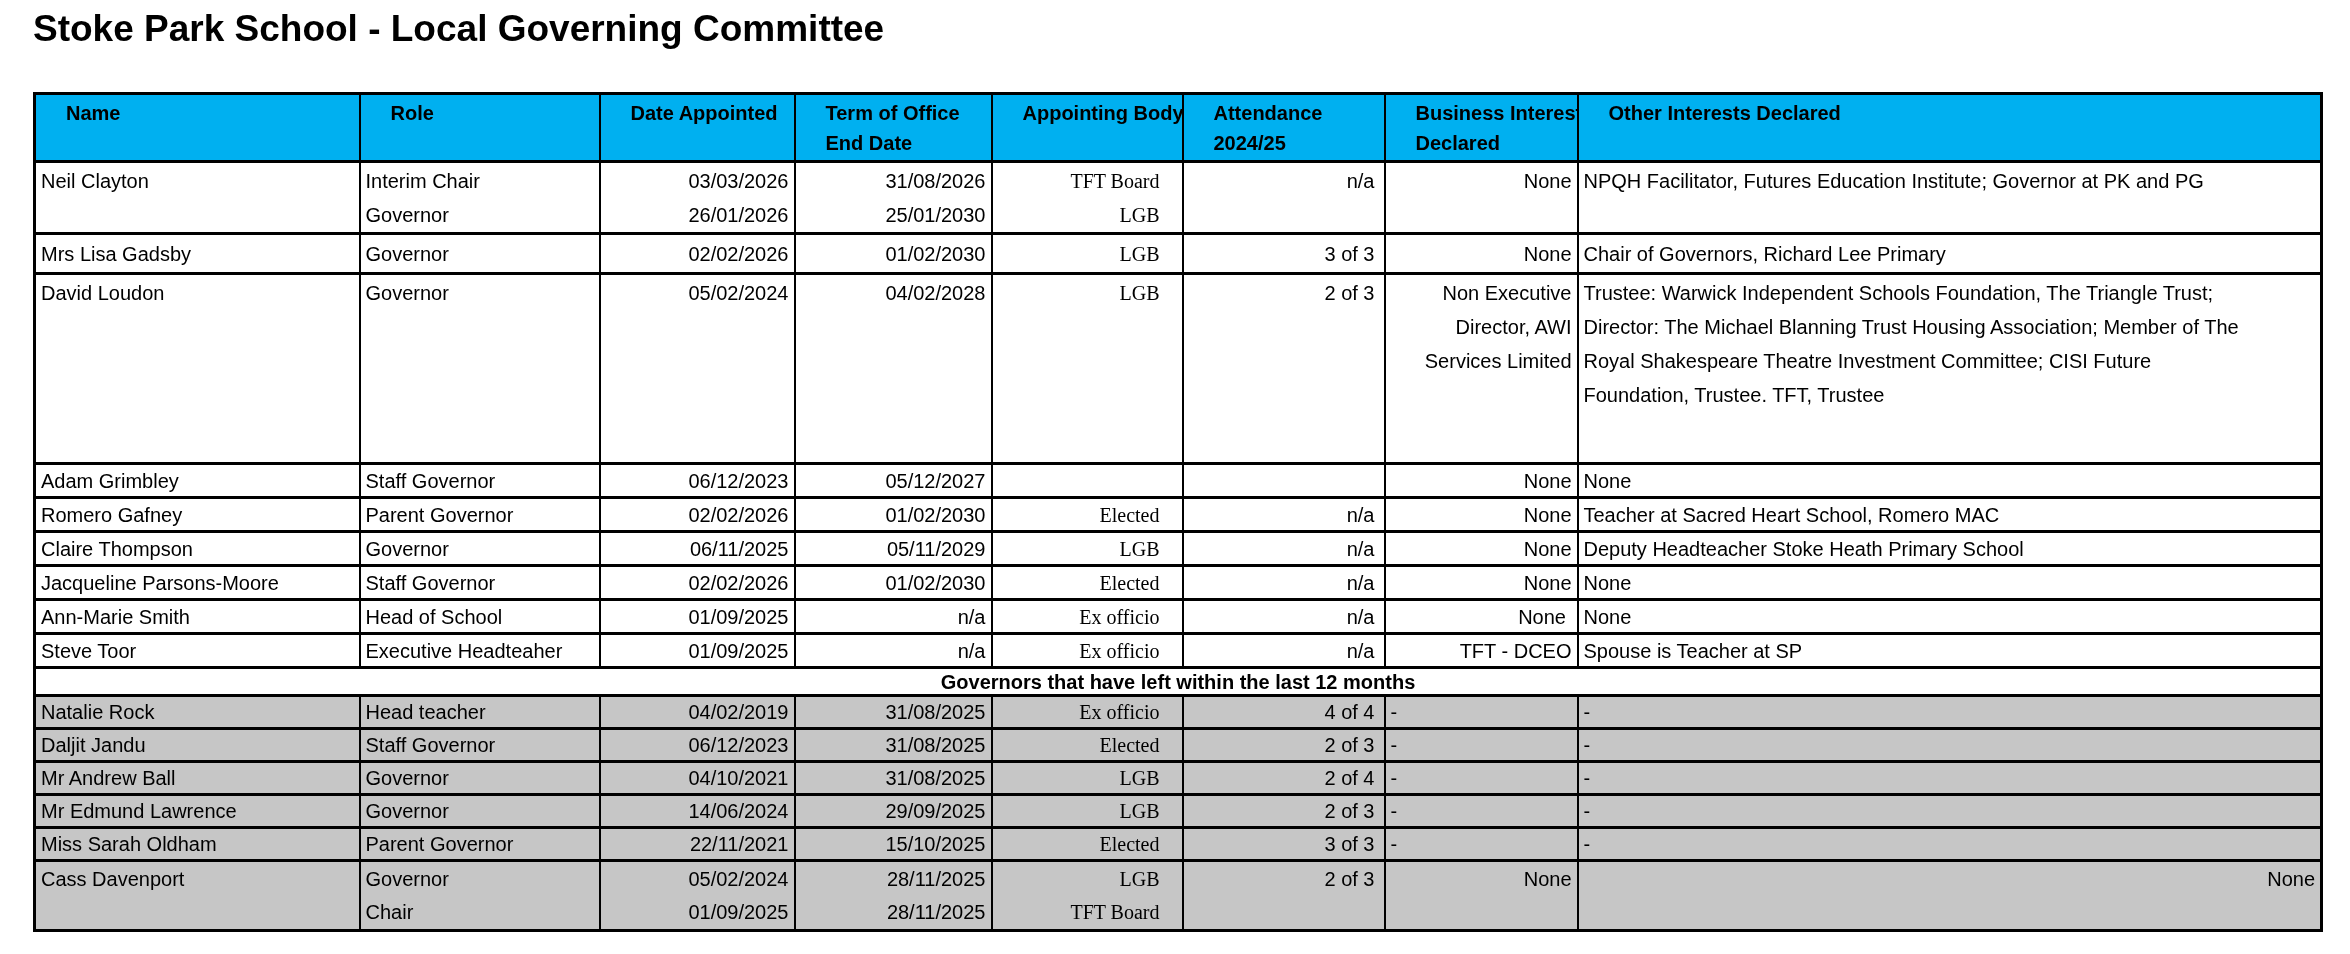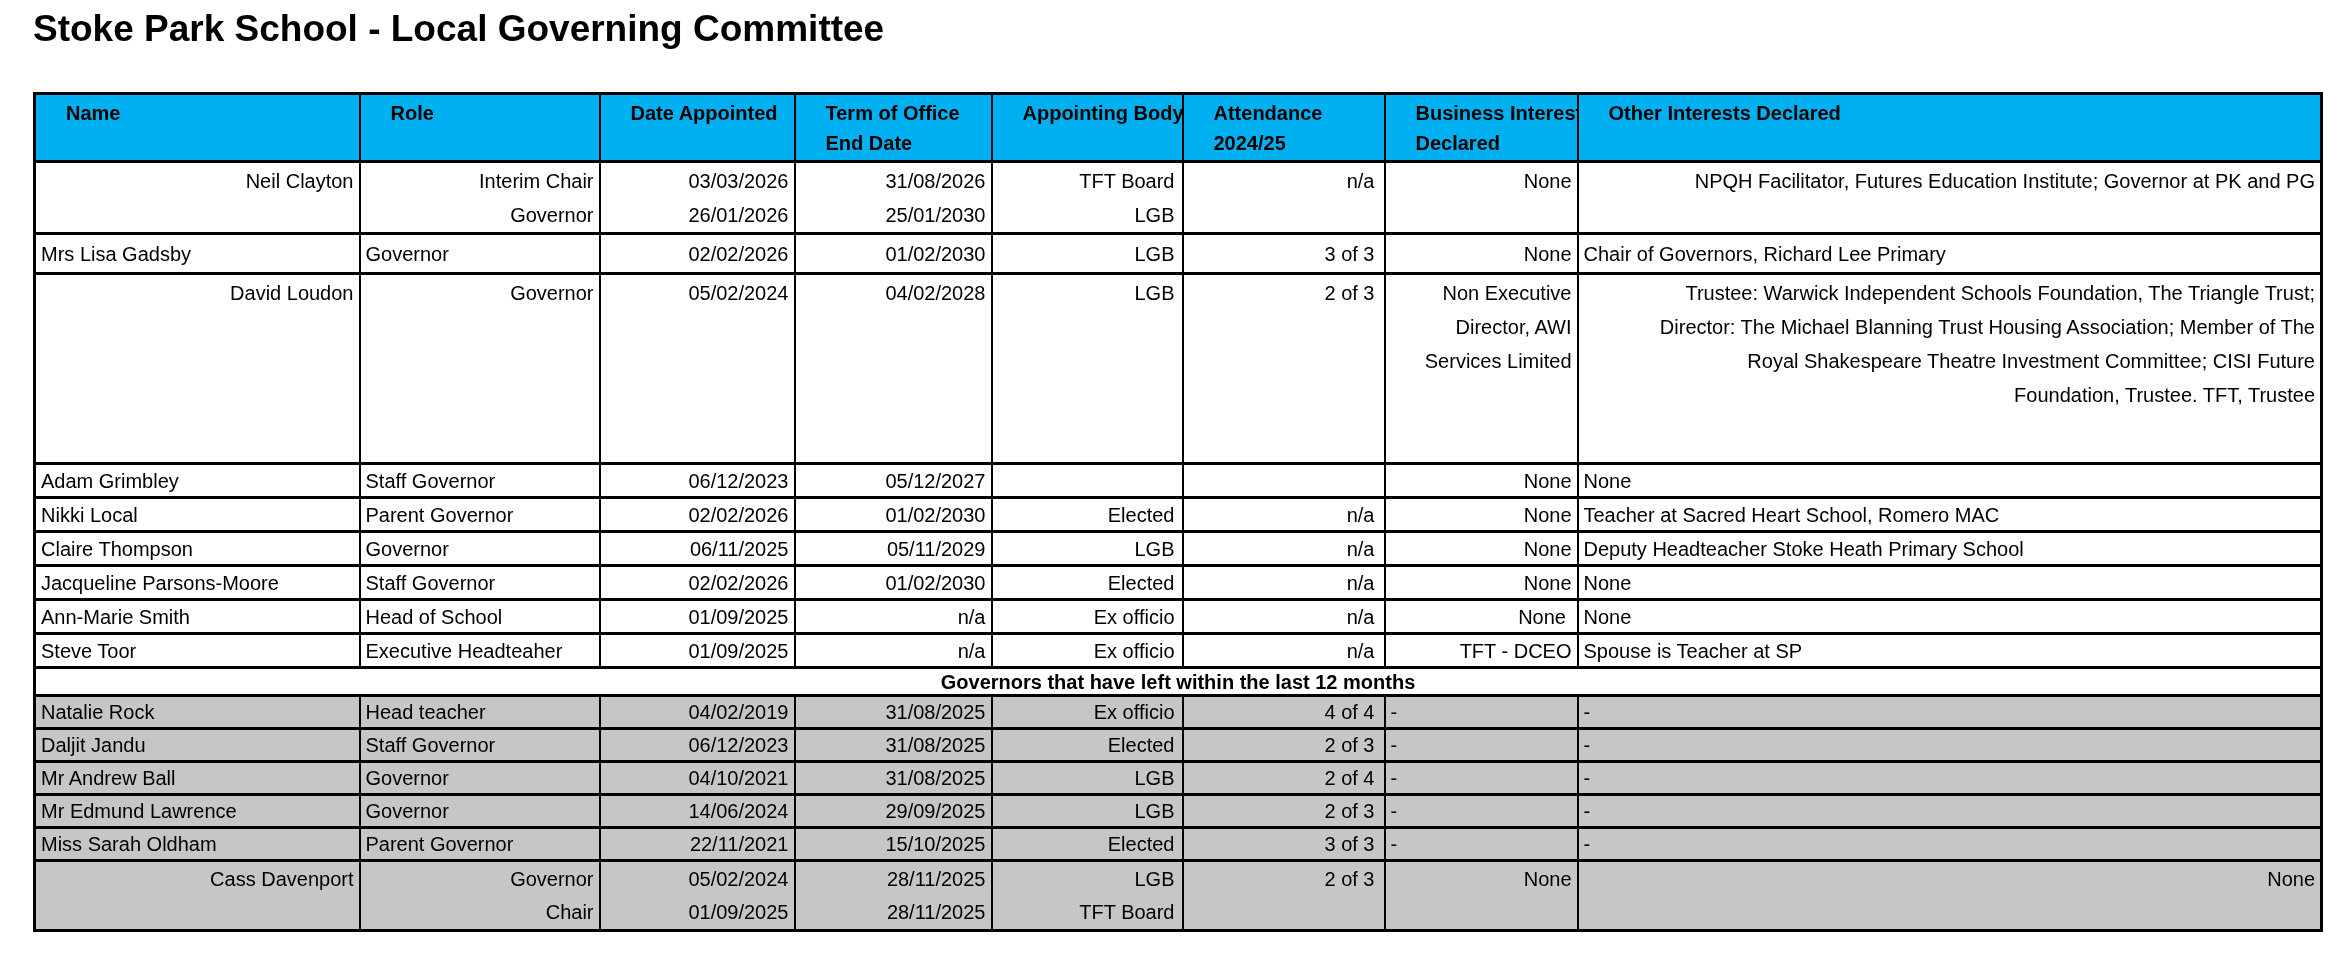--- a/index.html
+++ b/index.html
@@ -46,42 +46,42 @@
     font-weight: bold;
     text-align: left;
     vertical-align: top;
     height: 62px;
     padding-top: 3px;
     padding-left: 30px;
   }
   .gov-table th .ln { line-height: 30px; white-space: nowrap; }
   .gov-table td { vertical-align: middle; }
   .gov-table td .ln { line-height: 30px; white-space: pre-wrap; }
-  tr.tall td { vertical-align: top; padding-top: 1px; text-align: right; }
+  tr.tall td { vertical-align: top; padding-top: 1px; }
   tr.tall td .ln { line-height: 34px; }
   tr.r-cass td .ln { line-height: 33px; }
   tr.r-neil  { height: 68px; }
   tr.r-lisa  { height: 40px; }
   tr.r-david { height: 190px; margin-left: 12px; }
   tr.r-std   { height: 34px; }
   tr.r-fmr   { height: 33px; background: var(--former-bg, #C6C6C6); }
   tr.r-cass  { height: 66px; background: var(--former-bg, #C6C6C6); }
   tr.r-section { height: 28px; }
   tr.r-section td {
     text-align: center;
     font-weight: bold;
     border-left: 3px solid #000;
     border-right: 3px solid #000;
     line-height: 24px;
     background: #ffffff;
   }
   .al-left  { text-align: left; }
   .al-right { text-align: right; }
   td.col-attendance { padding-right: 9px; }
-  td.col-appointing-body { padding-right: 7px; }
+  td.col-appointing-body { padding-right: 22px; font-family: Liberation Serif, serif; }
 </style>
 </head>
 <body>
 
 <div class="page-title">Stoke Park School - Local Governing Committee</div>
 
 <table class="gov-table" id="gov-table">
   <colgroup>
       <col style="width: 325px;">
       <col style="width: 240px;">
@@ -232,21 +232,21 @@
         </td>
         <td class="col-business-interests al-right">
           <div class="ln">None</div>
         </td>
         <td class="col-other-interests al-left">
           <div class="ln">None</div>
         </td>
       </tr>
       <tr class="r-std">
         <td class="col-name al-left">
-          <div class="ln">Nikki Local</div>
+          <div class="ln">Romero Gafney</div>
         </td>
         <td class="col-role al-left">
           <div class="ln">Parent Governor</div>
         </td>
         <td class="col-date-appointed al-right">
           <div class="ln">02/02/2026</div>
         </td>
         <td class="col-term-end al-right">
           <div class="ln">01/02/2030</div>
         </td>

